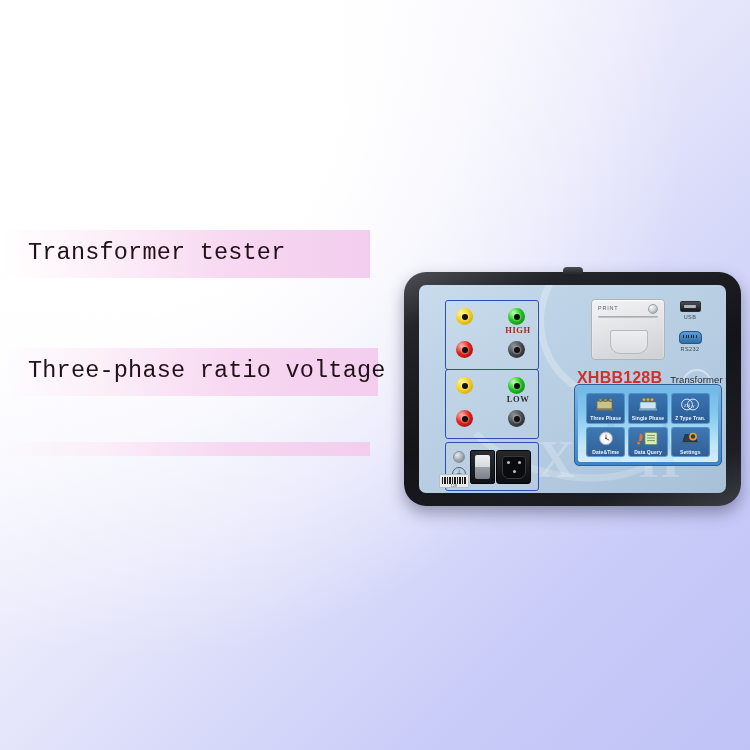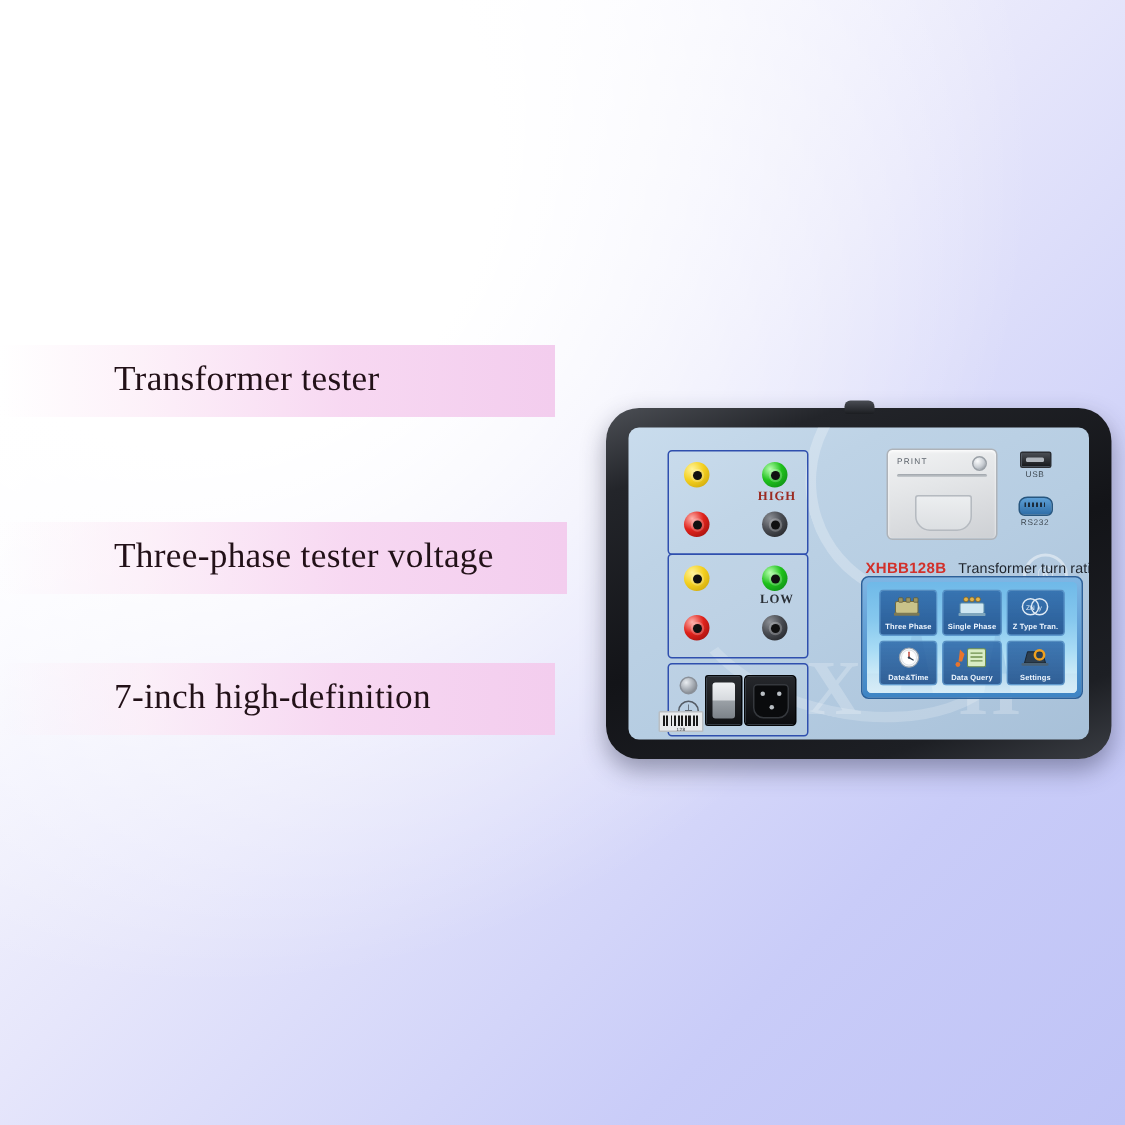--- a/index.html
+++ b/index.html
@@ -34,27 +34,26 @@
     left: 0;
     padding: 6px 16px 8px 28px;
     box-sizing: border-box;
     background: linear-gradient(90deg,
         rgba(255,255,255,0) 0%,
         rgba(252,236,247,0.75) 26%,
         rgba(247,214,241,0.95) 62%,
         rgba(243,205,238,1) 100%);
   }
   .copy-line {
-    font-family: Liberation Serif, serif;
+    font-family: Liberation Mono, monospace;
     font-size: 23.5px;
     line-height: 34px;
     letter-spacing: 0.2px;
     color: #221118;
     white-space: nowrap;
-    margin-left: 48px;
   }
   #copy-1 { top: 12px;  width: 370px; }
   #copy-2 { top: 130px; width: 378px; }
   #copy-3 { top: 224px; width: 370px; }
 
   
   #device {
     position: absolute;
     left: 404px;
     top: 272px;
@@ -307,21 +306,21 @@
   }
 
   
   #model-line {
     position: absolute;
     left: 158px; top: 84px;
     white-space: nowrap;
   }
   #model-code {
     font-family: "Liberation Sans", sans-serif;
-    font-size: 10px;
+    font-size: 16px;
     font-weight: bold;
     color: #d2302a;
     letter-spacing: 0.2px;
   }
   #model-desc {
     font-family: "Liberation Sans", sans-serif;
     font-size: 9.5px;
     color: #1d232b;
     letter-spacing: 0.1px;
     margin-left: 4px;
@@ -443,25 +442,24 @@
 
 <div id="page">
 
   <div id="copy">
 
     <div class="copy-block" id="copy-1">
       <div class="copy-line">Transformer tester</div>
     </div>
 
     <div class="copy-block" id="copy-2">
-      <div class="copy-line">Three-phase tester voltage</div>
+      <div class="copy-line">Three-phase ratio voltage</div>
     </div>
 
     <div class="copy-block" id="copy-3">
-      <div class="copy-line">7-inch high-definition</div>
     </div>
 
   </div>
 
   <div id="device">
     <div id="case"></div>
     <div id="case-nub"></div>
 
     <div id="panel">
 

